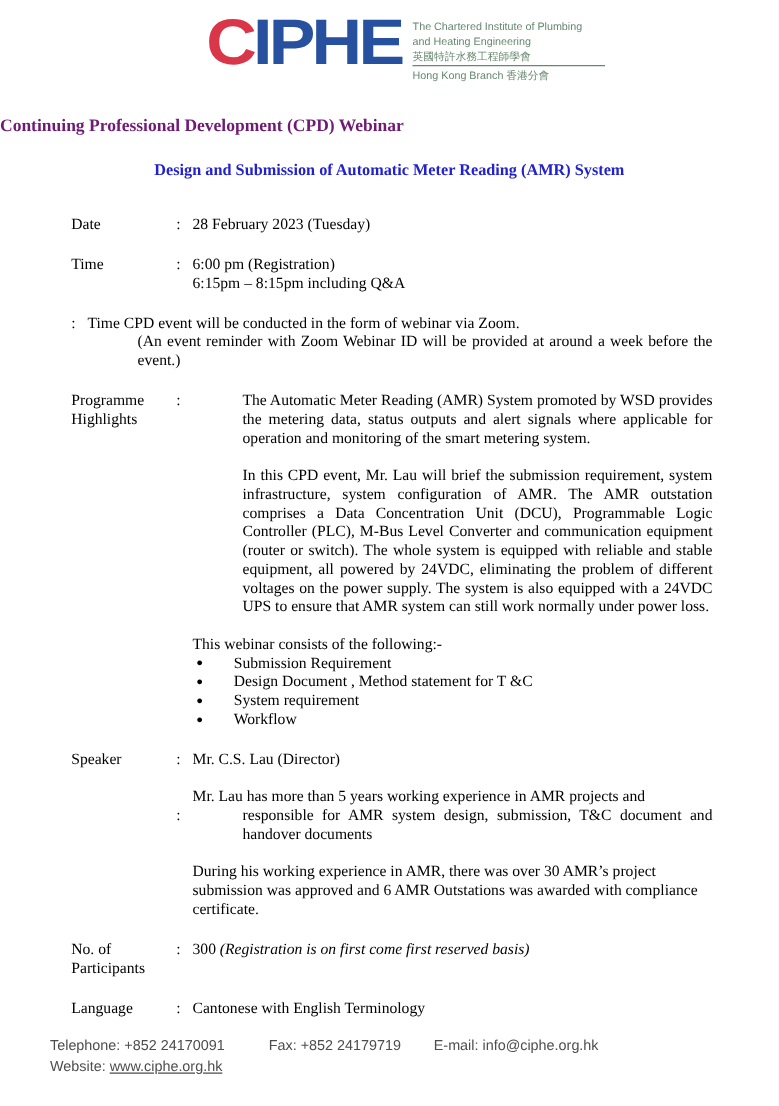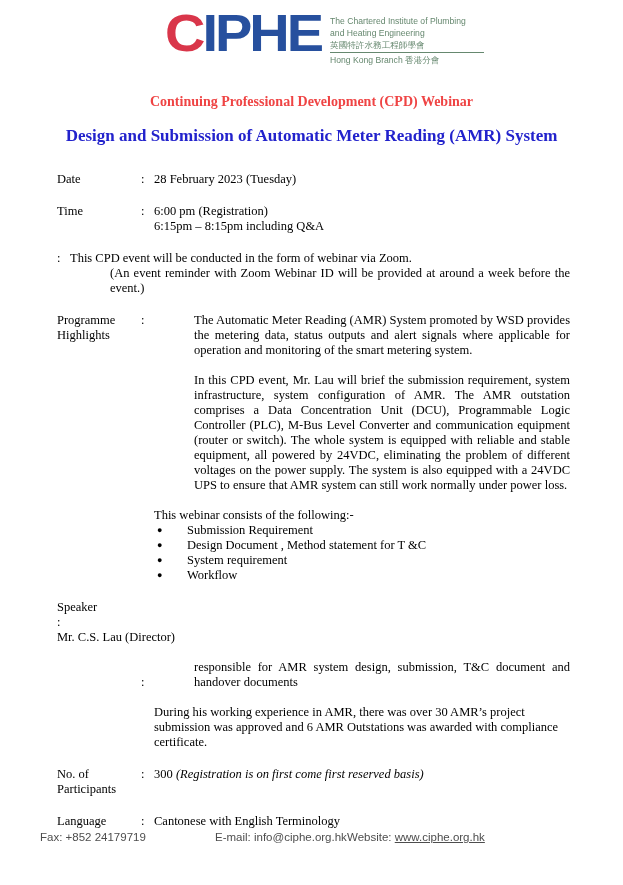--- a/index.html
+++ b/index.html
@@ -18,25 +18,25 @@
   .logo-c{color:#D9364A;}
   .logo-iphe{color:#27509E;}
   .logo-text{
     margin-left:9px;margin-top:4px;width:154px;
     font-family:"Liberation Sans",sans-serif;font-size:8.6px;line-height:12px;
     color:#66886F;
   }
   .logo-sep{border-top:1px solid #66886F;margin:1px 0 1px 0;}
   
   .title{
-    text-align:center;font-weight:bold;font-size:14px;line-height:17px;
-    margin:27px 0 0 0;color:#ef4444;
+    font-weight:bold;font-size:14px;line-height:17px;
+    margin:27px 0 0 0;color:#701a75;
   }
   .subtitle{
-    text-align:center;font-weight:bold;font-size:17px;line-height:17px;
+    text-align:center;font-weight:bold;font-size:13px;line-height:17px;
     margin:17px 0 0 0;color:#2222CC;
   }
   
   .details{margin:28px 53px 0 57px;}
   .row{display:flex;margin-bottom:17px;}
   .lbl{width:84px;flex:none;font-weight:normal;}
   .col{width:13px;flex:none;}
   .val{flex:1;}
   .just{text-align:justify;margin-left:40px;}
   .gap{height:15px;}
@@ -88,21 +88,21 @@
       <div class="col">:</div>
       <div class="val">
         <div>6:00 pm (Registration)</div>
         <div>6:15pm – 8:15pm including Q&amp;A</div>
       </div>
     </div>
 
     <div class="row">
       <div class="col">:</div>
       <div class="val">
-        <div>This CPD event will be conducted in the form of webinar via Zoom.</div>
+        <div>Time CPD event will be conducted in the form of webinar via Zoom.</div>
         <div class="just">(An event reminder with Zoom Webinar ID will be provided at around a week before the event.)</div>
       </div>
     </div>
 
     <div class="row">
       <div class="lbl">Programme Highlights</div>
       <div class="col">:</div>
       <div class="val">
         <div class="just">The Automatic Meter Reading (AMR) System promoted by WSD provides the metering data, status outputs and alert signals where applicable for operation and monitoring of the smart metering system.</div>
         <div class="gap"></div>
@@ -121,30 +121,31 @@
           <span class="bullet-glyph">●</span>
           <span>System requirement</span>
         </div>
         <div class="bullet-item">
           <span class="bullet-glyph">●</span>
           <span>Workflow</span>
         </div>
       </div>
     </div>
 
-    <div class="row" style="margin-bottom:15px;flex-direction:column;">
+    <div class="row" style="margin-bottom:15px;">
       <div class="lbl">Speaker</div>
       <div class="col">:</div>
       <div class="val">Mr. C.S. Lau (Director)</div>
     </div>
 
     <div class="row">
       <div class="lbl"></div>
       <div class="col colon-offset">:</div>
       <div class="val">
+        <div>Mr. Lau has more than 5 years working experience in AMR projects and</div>
         <div class="just">responsible for AMR system design, submission, T&amp;C document and handover documents</div>
         <div class="gap"></div>
         <div>During his working experience in AMR, there was over 30 AMR’s project submission was approved and 6 AMR Outstations was awarded with compliance certificate.</div>
       </div>
     </div>
 
     <div class="row">
       <div class="lbl">No. of Participants</div>
       <div class="col">:</div>
       <div class="val">
@@ -157,20 +158,21 @@
       <div class="col">:</div>
       <div class="val">
         <div>Cantonese with English Terminology</div>
       </div>
     </div>
 
   </div>
 
   <div class="footer">
     <div class="f-grid">
+      <div>Telephone: +852 24170091</div>
       <div>Fax: +852 24179719</div>
       <div>E-mail: info@ciphe.org.hk</div>
       <div>
         <span>Website: </span><a href="#" class="website-link">www.ciphe.org.hk</a>
       </div>
     </div>
   </div>
 
 </div>
 

